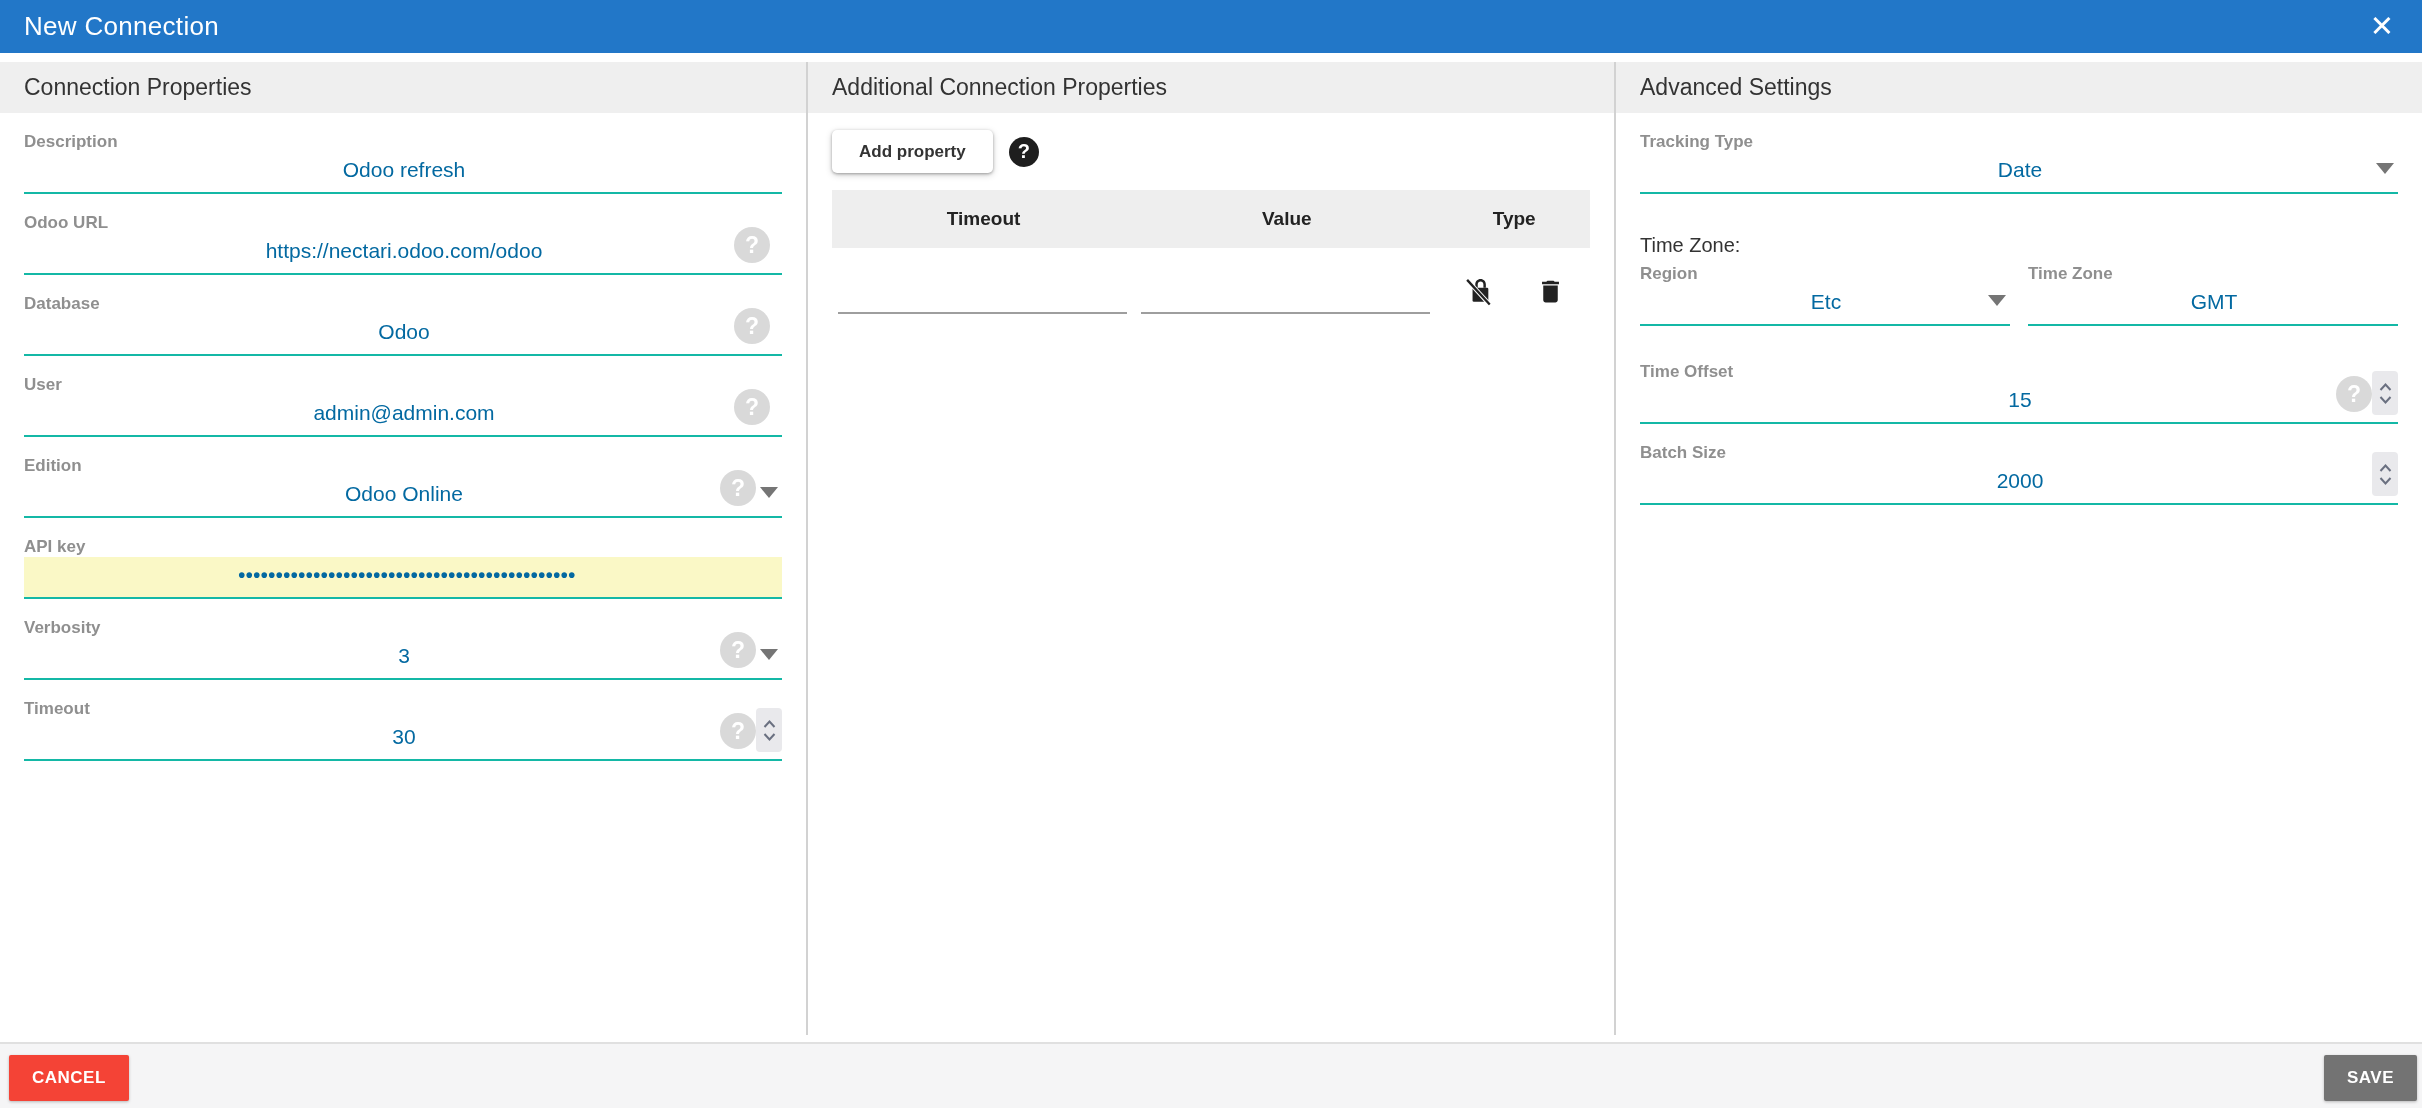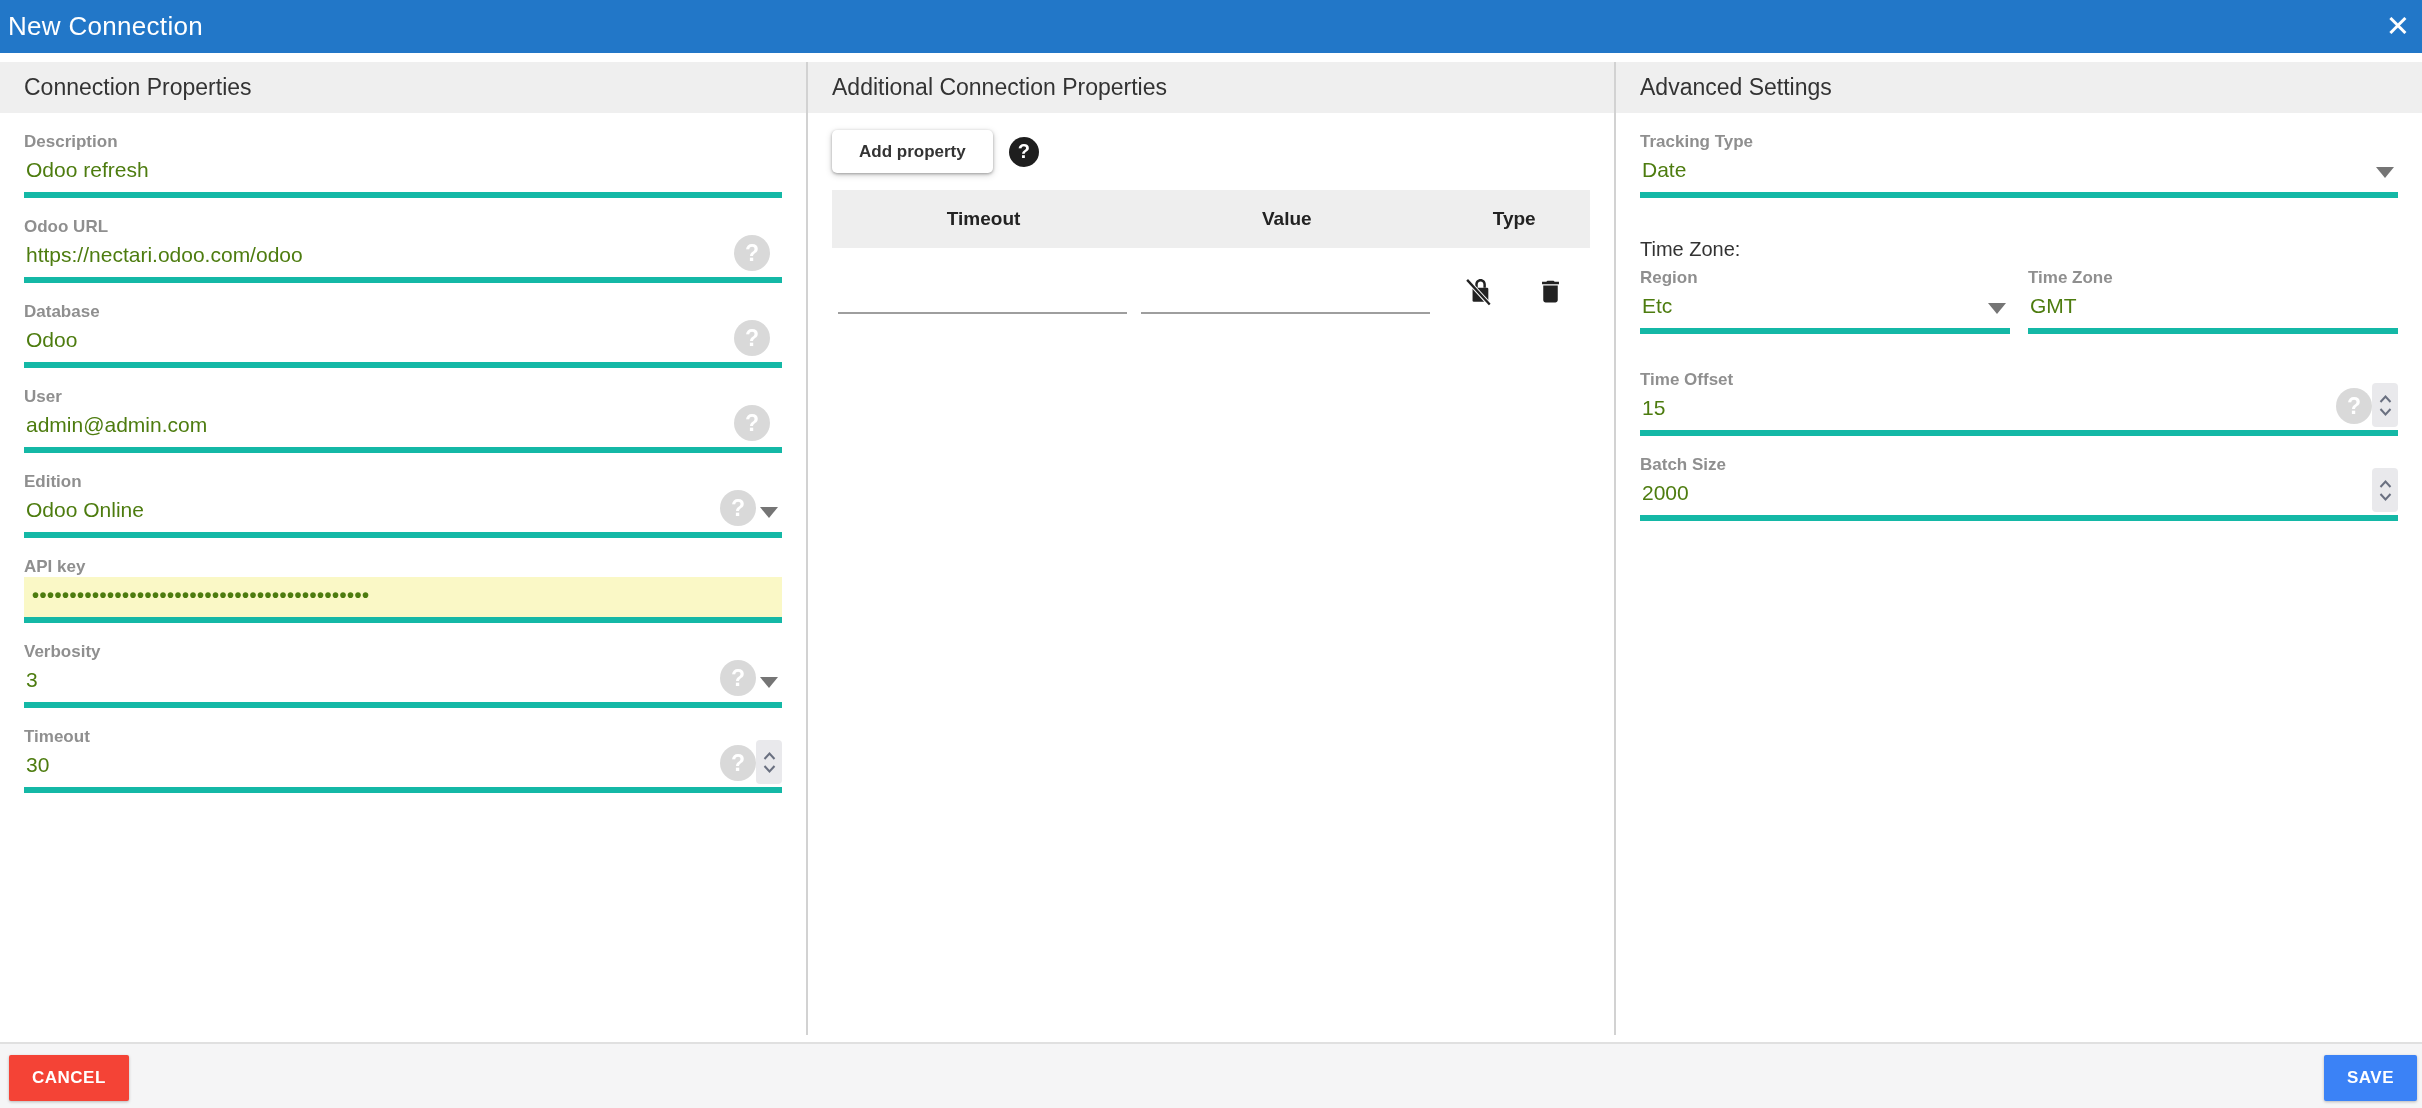--- a/index.html
+++ b/index.html
@@ -8,21 +8,21 @@
     font-family: "Liberation Sans", sans-serif;
     background: #ffffff;
     position: relative;
     overflow: hidden;
     color: #222;
   }
 
   
   .titlebar {
     height: 53px; background: #2277C8;
-    display: flex; align-items: center; padding: 0 8px;
+    display: flex; align-items: center; padding: 0 24px;
   }
   .titlebar .title { color: #fff; font-size: 26px; letter-spacing: .3px; }
   .titlebar .close {
     margin-left: auto; color: #fff; font-size: 29px; line-height: 1;
     cursor: pointer; padding: 2px 4px;
   }
 
   
   .main {
     position: absolute; top: 62px; left: 0; right: 0; bottom: 73px;
@@ -34,24 +34,24 @@
     height: 51px; background: #EFEFEF;
     display: flex; align-items: center; padding: 0 24px;
     font-size: 23px; color: #333;
   }
   .col-body { padding: 0 24px; }
 
   
   .field { position: relative; margin-top: 19px; }
   .flabel { font-size: 17px; color: #8F8F8F; line-height: 20px; font-weight: bold; }
   .fvalue {
-    font-size: 21px; color: #4d7c0f; line-height: 24px;
+    font-size: 21px; color: #0369a1; line-height: 24px;
     padding: 6px 0 10px 2px;
-    border-bottom: 6px solid #14b8a6;
-    min-height: 42px; cursor: text; white-space: nowrap; overflow: hidden;
+    border-bottom: 2px solid #14b8a6;
+    min-height: 42px; cursor: text; white-space: nowrap; overflow: hidden; text-align: center;
   }
   .fvalue.highlight {
     background: #FAF8C6; padding-left: 8px;
     font-size: 20px; font-weight: bold; letter-spacing: 0.5px;
   }
 
   .help {
     position: absolute; width: 36px; height: 36px; border-radius: 50%;
     background: #D9D9D9; color: #fff; font-size: 23px; font-weight: bold;
     display: flex; align-items: center; justify-content: center;
@@ -121,21 +121,21 @@
   }
   .btn {
     position: absolute; top: 11px; height: 46px;
     display: flex; align-items: center; border: none; cursor: pointer;
     font-family: "Liberation Sans", sans-serif;
     font-size: 17px; font-weight: bold; color: #fff; letter-spacing: .5px;
     border-radius: 2px; padding: 8px 23px;
     box-shadow: 0 1px 3px rgba(0,0,0,.25);
   }
   .btn-cancel { left: 9px; background: #F44336; }
-  .btn-save { right: 5px; background: #3b82f6; }
+  .btn-save { right: 5px; background: #737373; }
 </style>
 </head>
 <body>
 
 <div class="titlebar">
   <span class="title">New Connection</span>
   <span class="close">✕</span>
 </div>
 
 <div class="main">

